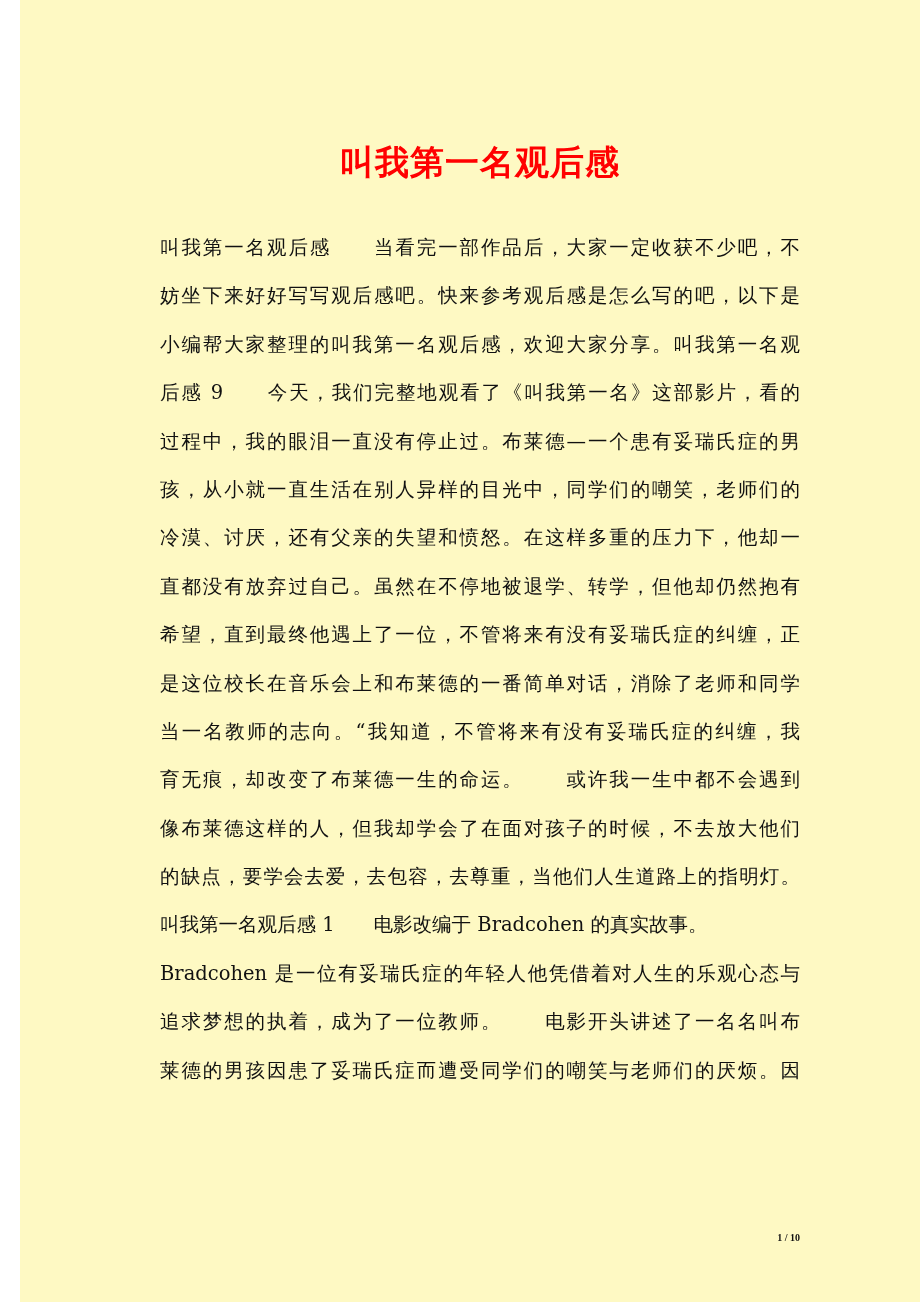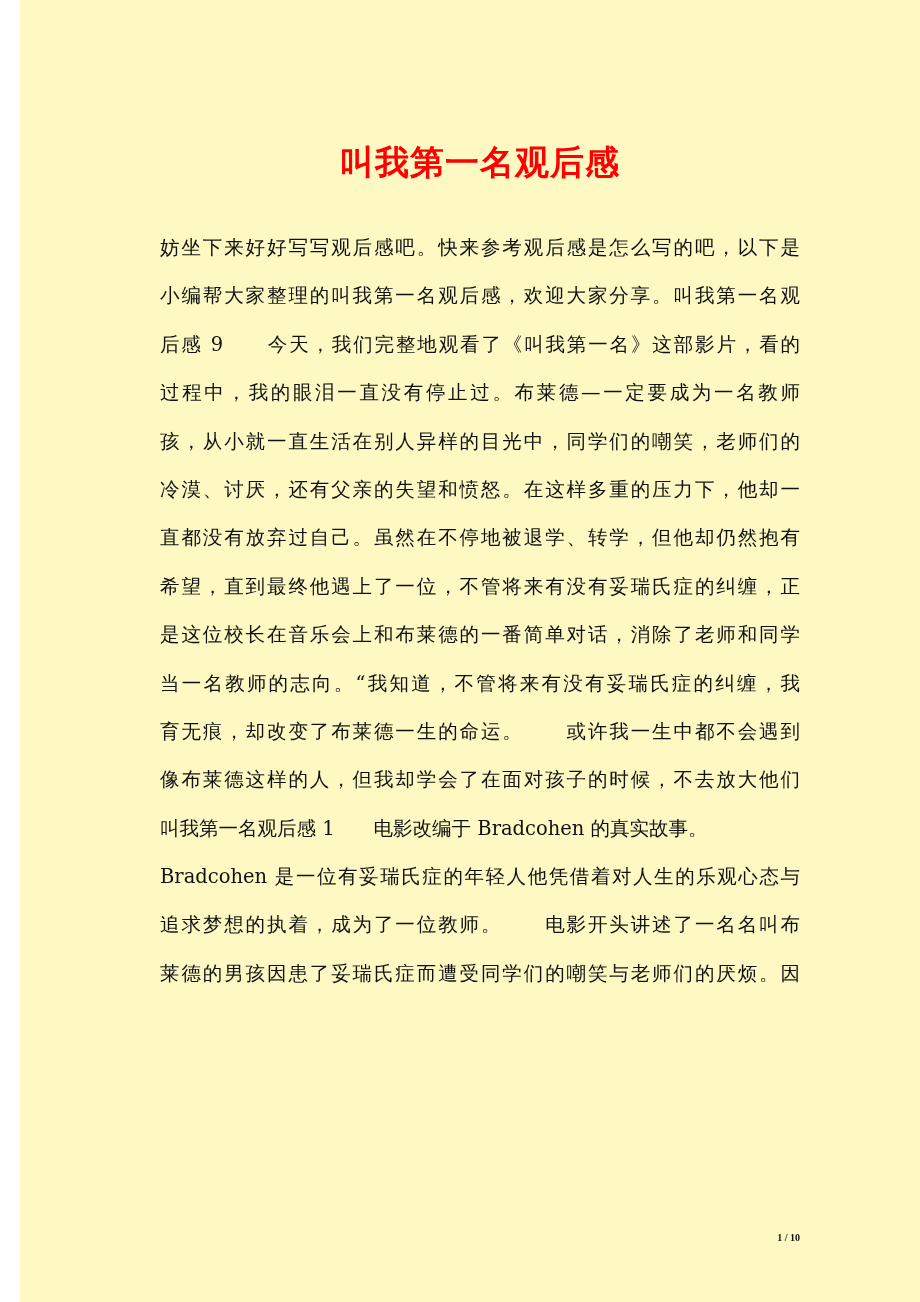--- a/index.html
+++ b/index.html
@@ -61,32 +61,34 @@
       color: #111111;
     }
   </style>
 </head>
 <body>
 
 <div class="page">
   <div class="title">叫我第一名观后感</div>
 
   <div class="body-text">
+    <div class="line">叫我第一名观后感　　当看完一部作品后，大家一定收获不少吧，不</div>
     <div class="line">妨坐下来好好写写观后感吧。快来参考观后感是怎么写的吧，以下是</div>
     <div class="line">小编帮大家整理的叫我第一名观后感，欢迎大家分享。叫我第一名观</div>
     <div class="line">后感 9　　今天，我们完整地观看了《叫我第一名》这部影片，看的</div>
-    <div class="line">过程中，我的眼泪一直没有停止过。布莱德—一定要成为一名教师</div>
+    <div class="line">过程中，我的眼泪一直没有停止过。布莱德—一个患有妥瑞氏症的男</div>
     <div class="line">孩，从小就一直生活在别人异样的目光中，同学们的嘲笑，老师们的</div>
     <div class="line">冷漠、讨厌，还有父亲的失望和愤怒。在这样多重的压力下，他却一</div>
     <div class="line">直都没有放弃过自己。虽然在不停地被退学、转学，但他却仍然抱有</div>
     <div class="line">希望，直到最终他遇上了一位，不管将来有没有妥瑞氏症的纠缠，正</div>
     <div class="line">是这位校长在音乐会上和布莱德的一番简单对话，消除了老师和同学</div>
     <div class="line">当一名教师的志向。“我知道，不管将来有没有妥瑞氏症的纠缠，我</div>
     <div class="line">育无痕，却改变了布莱德一生的命运。　　或许我一生中都不会遇到</div>
     <div class="line">像布莱德这样的人，但我却学会了在面对孩子的时候，不去放大他们</div>
+    <div class="line">的缺点，要学会去爱，去包容，去尊重，当他们人生道路上的指明灯。</div>
     <div class="line last">叫我第一名观后感 1　　电影改编于 Bradcohen 的真实故事。</div>
     <div class="line">Bradcohen 是一位有妥瑞氏症的年轻人他凭借着对人生的乐观心态与</div>
     <div class="line">追求梦想的执着，成为了一位教师。　　电影开头讲述了一名名叫布</div>
     <div class="line">莱德的男孩因患了妥瑞氏症而遭受同学们的嘲笑与老师们的厌烦。因</div>
   </div>
 
   <div class="page-number">1 / 10</div>
 </div>
 
 </body></html>

